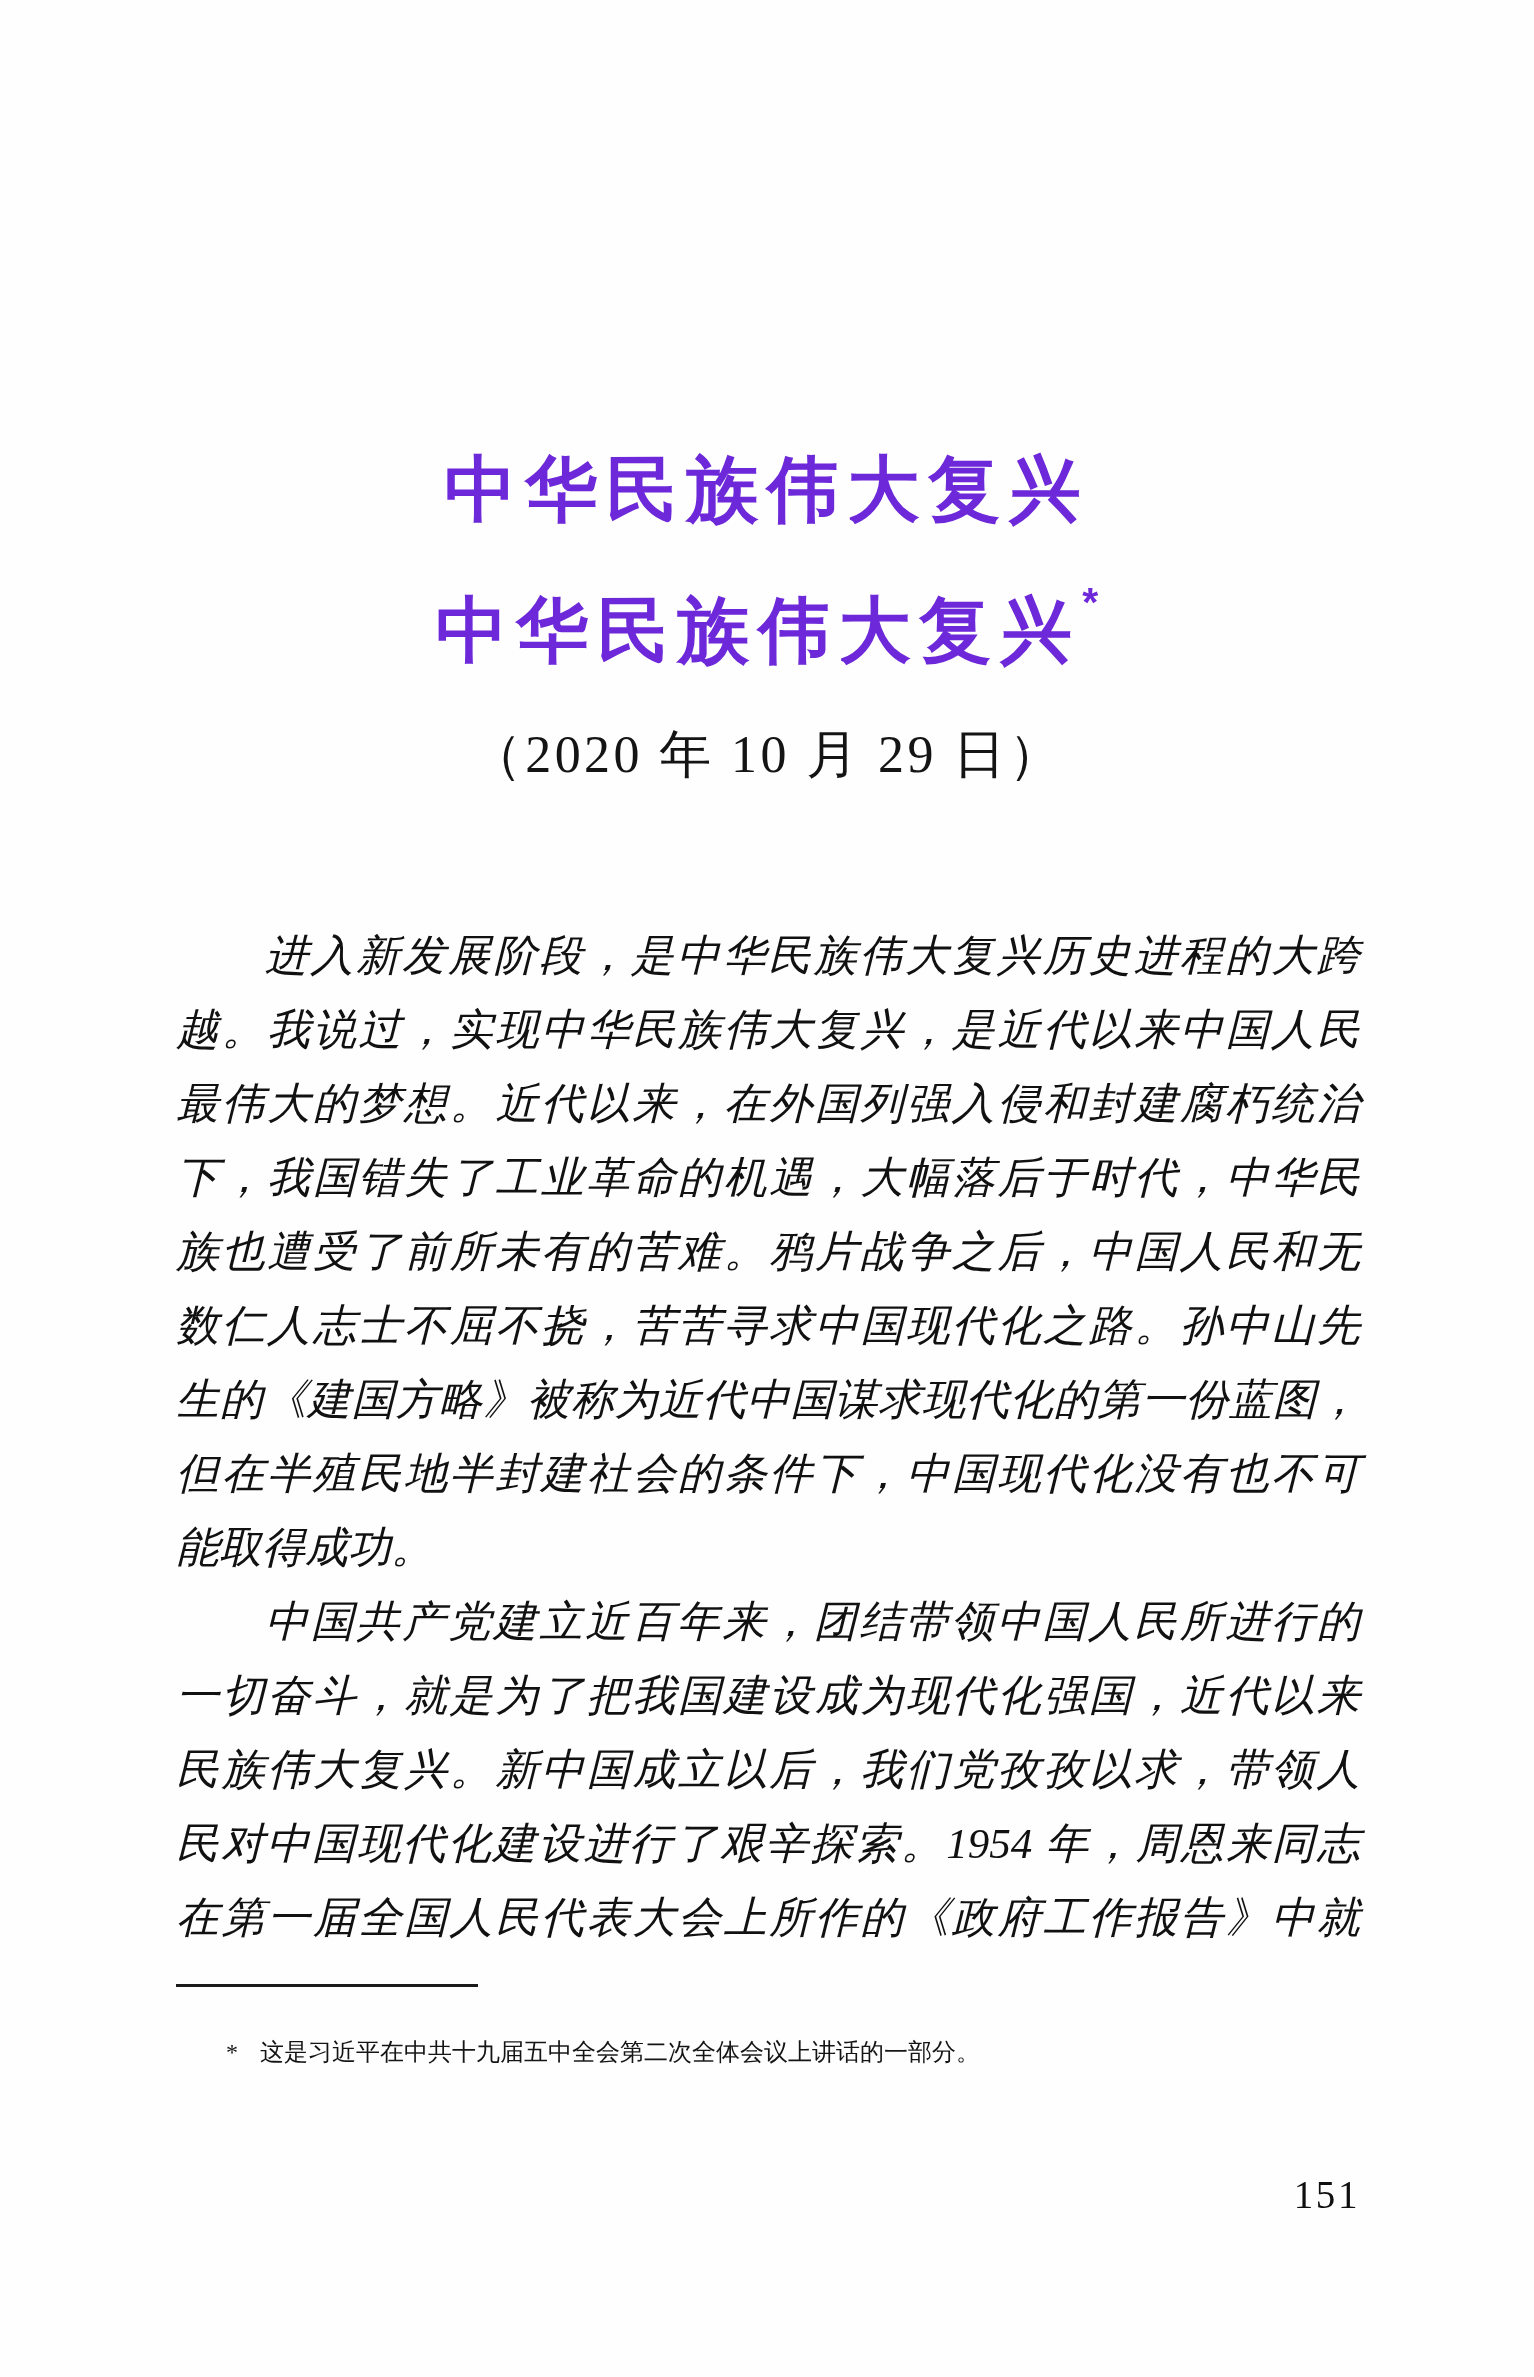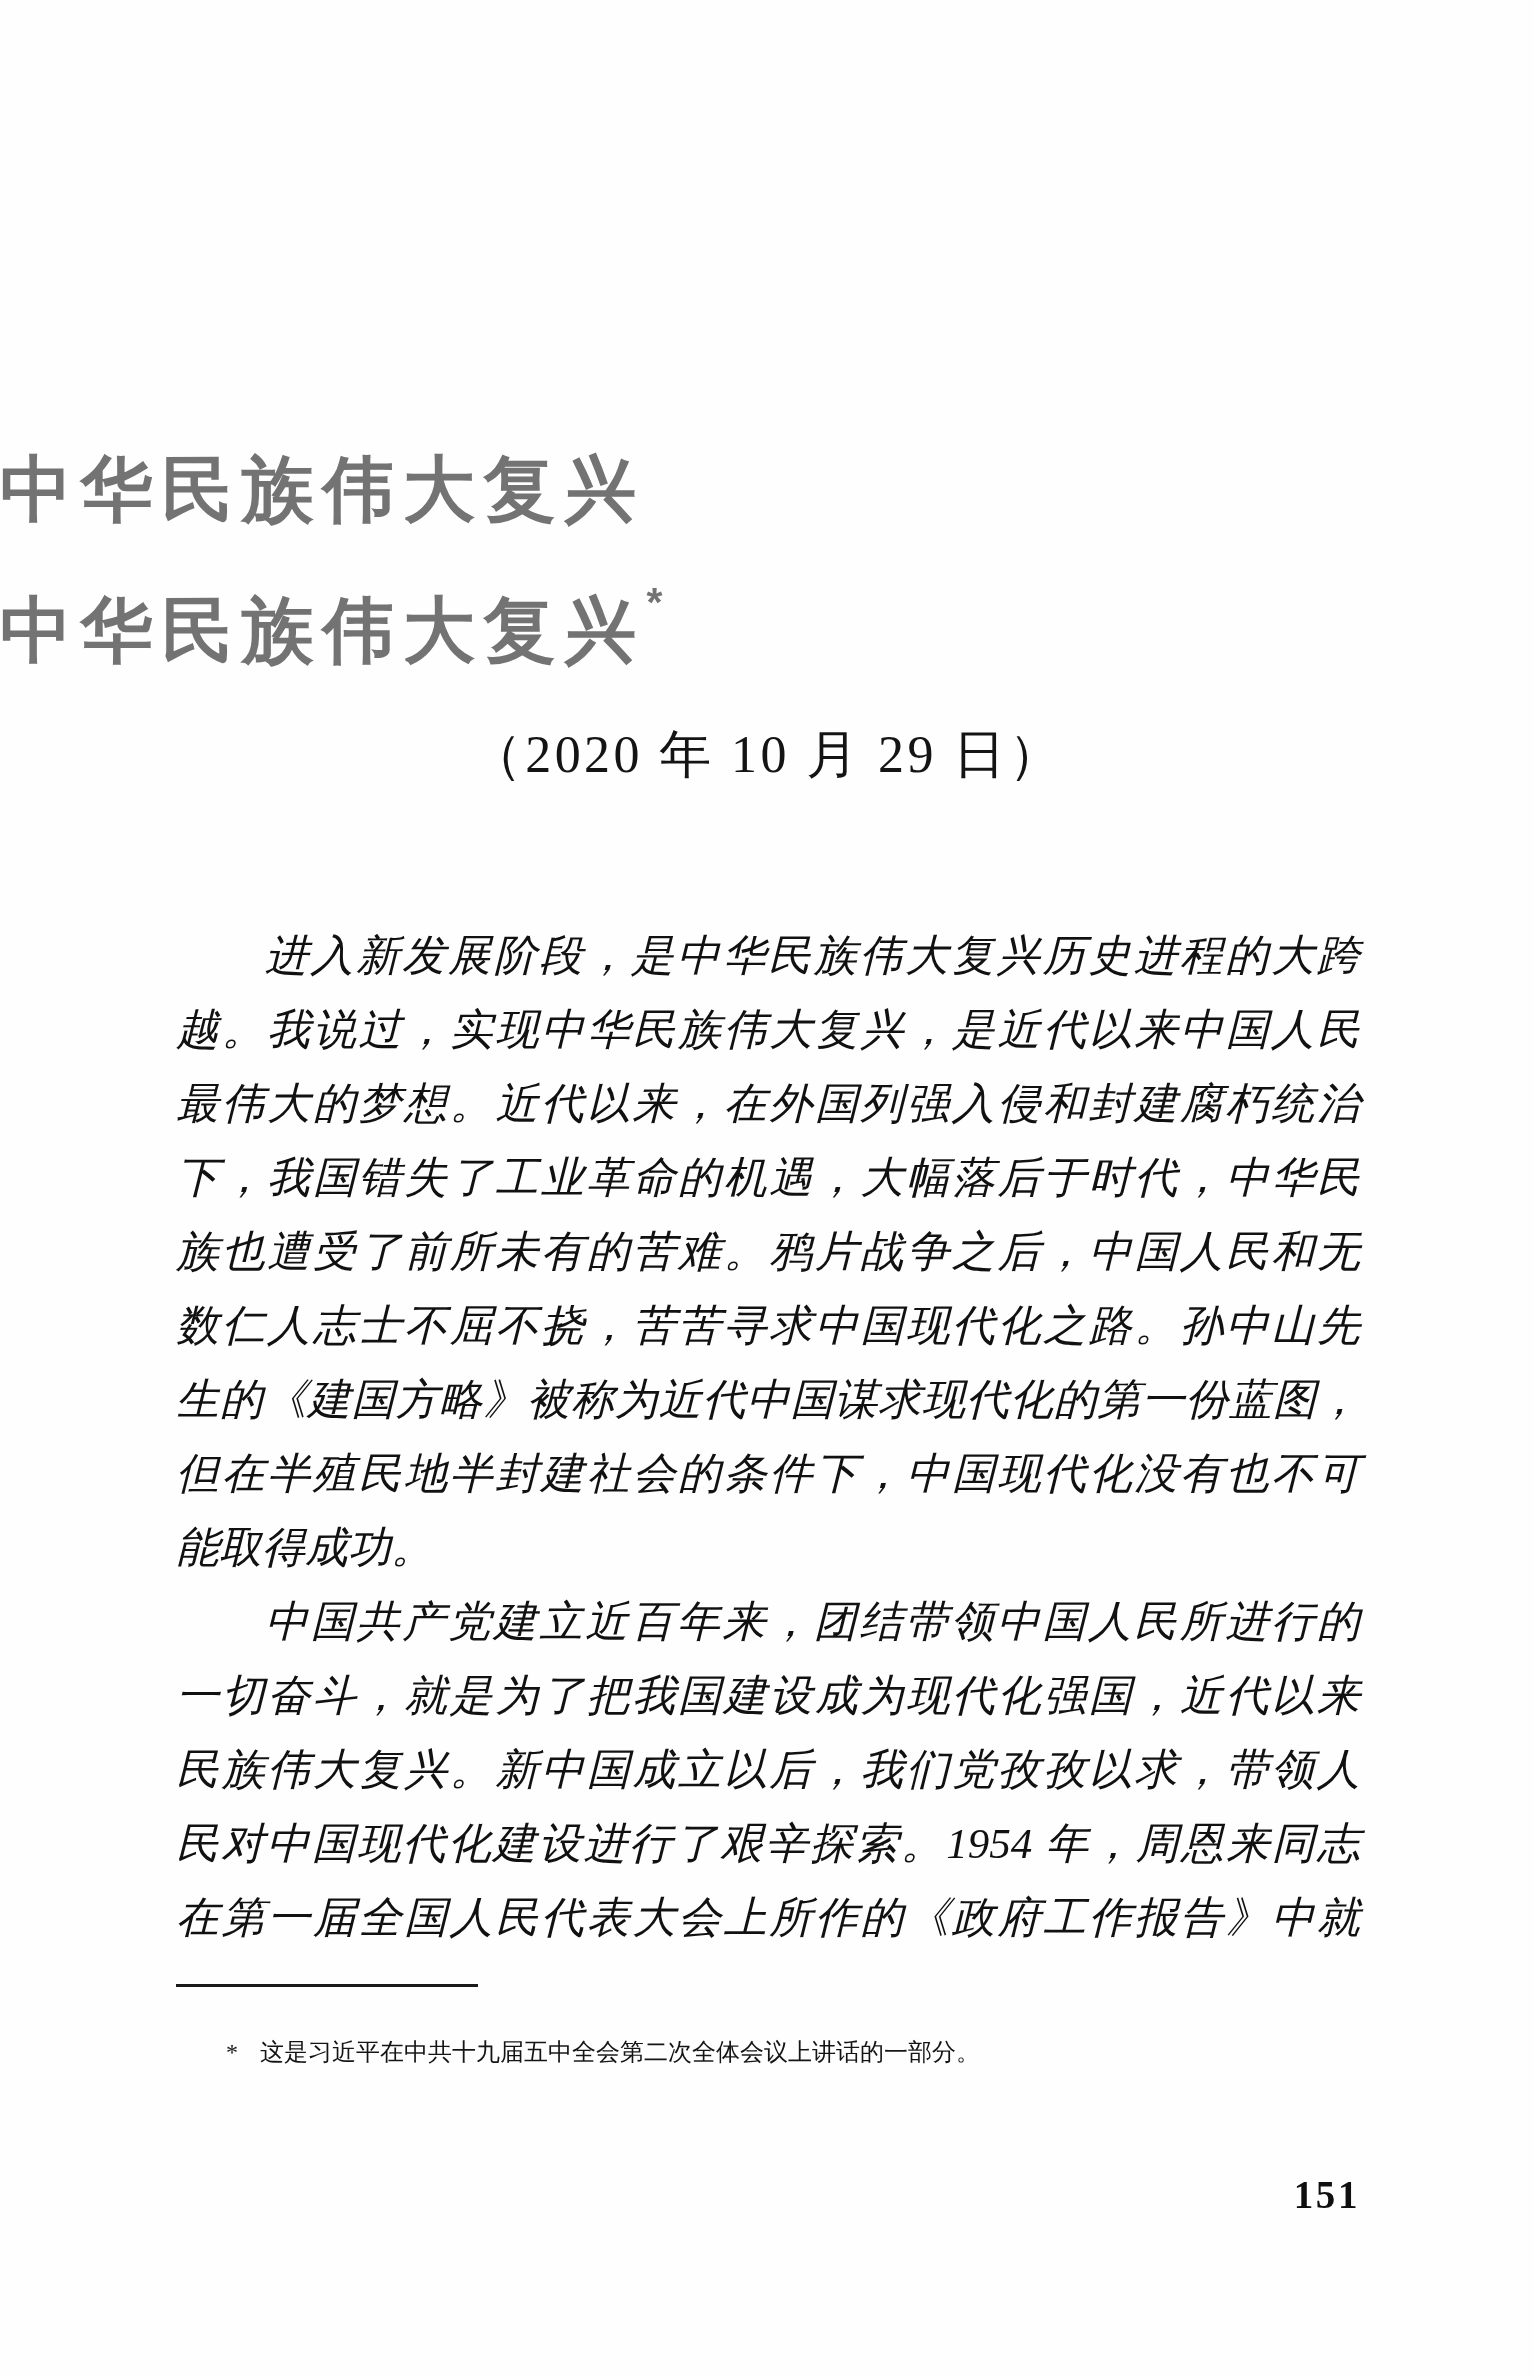--- a/index.html
+++ b/index.html
@@ -17,26 +17,27 @@
     overflow: hidden;
   }
 
   
   .title {
     position: absolute;
     top: 433px;
     left: 0;
     right: 0;
     margin: 0;
+    text-align: center;
     font-family: "Liberation Sans", "DejaVu Sans", sans-serif;
     font-weight: 900;
     font-size: 72px;
     line-height: 113px;
     letter-spacing: 8.6px;
-    color: #737373;
+    color: #6d28d9;
   }
   .title-line { display: block; white-space: nowrap; }
   .title-star {
     font-size: 41px;
     letter-spacing: 0;
     vertical-align: 39px;
     margin-left: 1.7px;
   }
 
   
@@ -102,21 +103,21 @@
     margin-right: 22px;
   }
 
   
   .page-number {
     position: absolute;
     top: 2172px;
     left: 176px;
     width: 1184px;
     text-align: right;
-    font-weight: bold;
+    font-weight: normal;
     font-size: 39px;
     letter-spacing: 2.6px;
     color: #0f0f0f;
   }
 </style>
 </head>
 <body>
 
 <div class="page">
 

